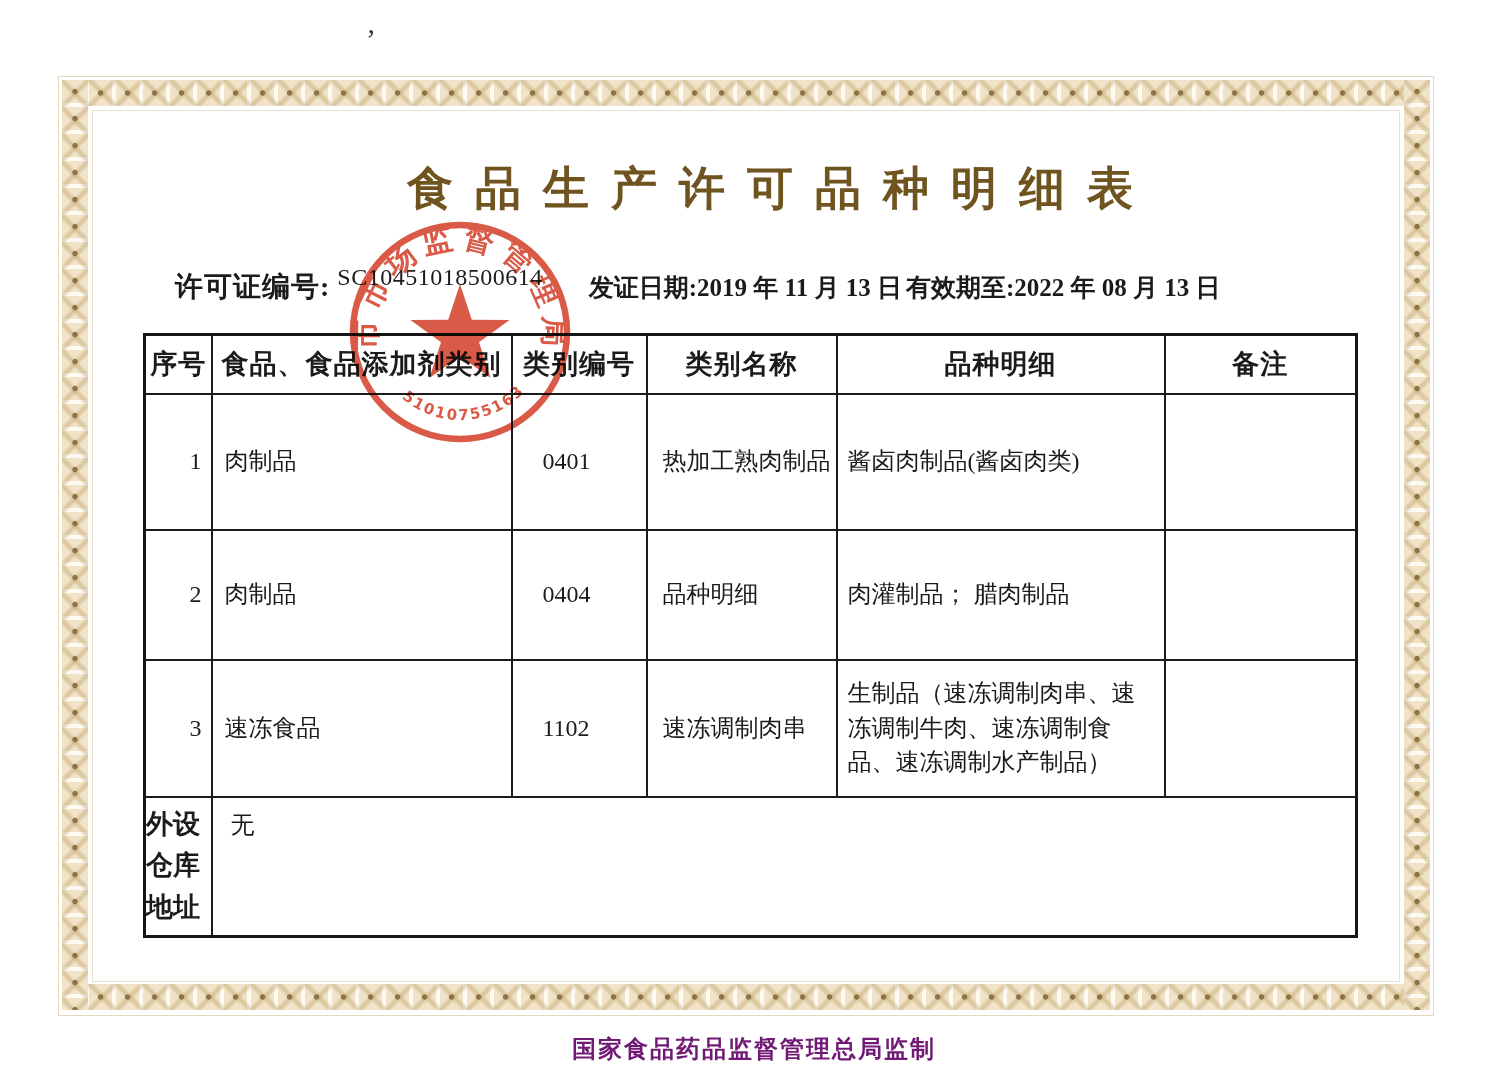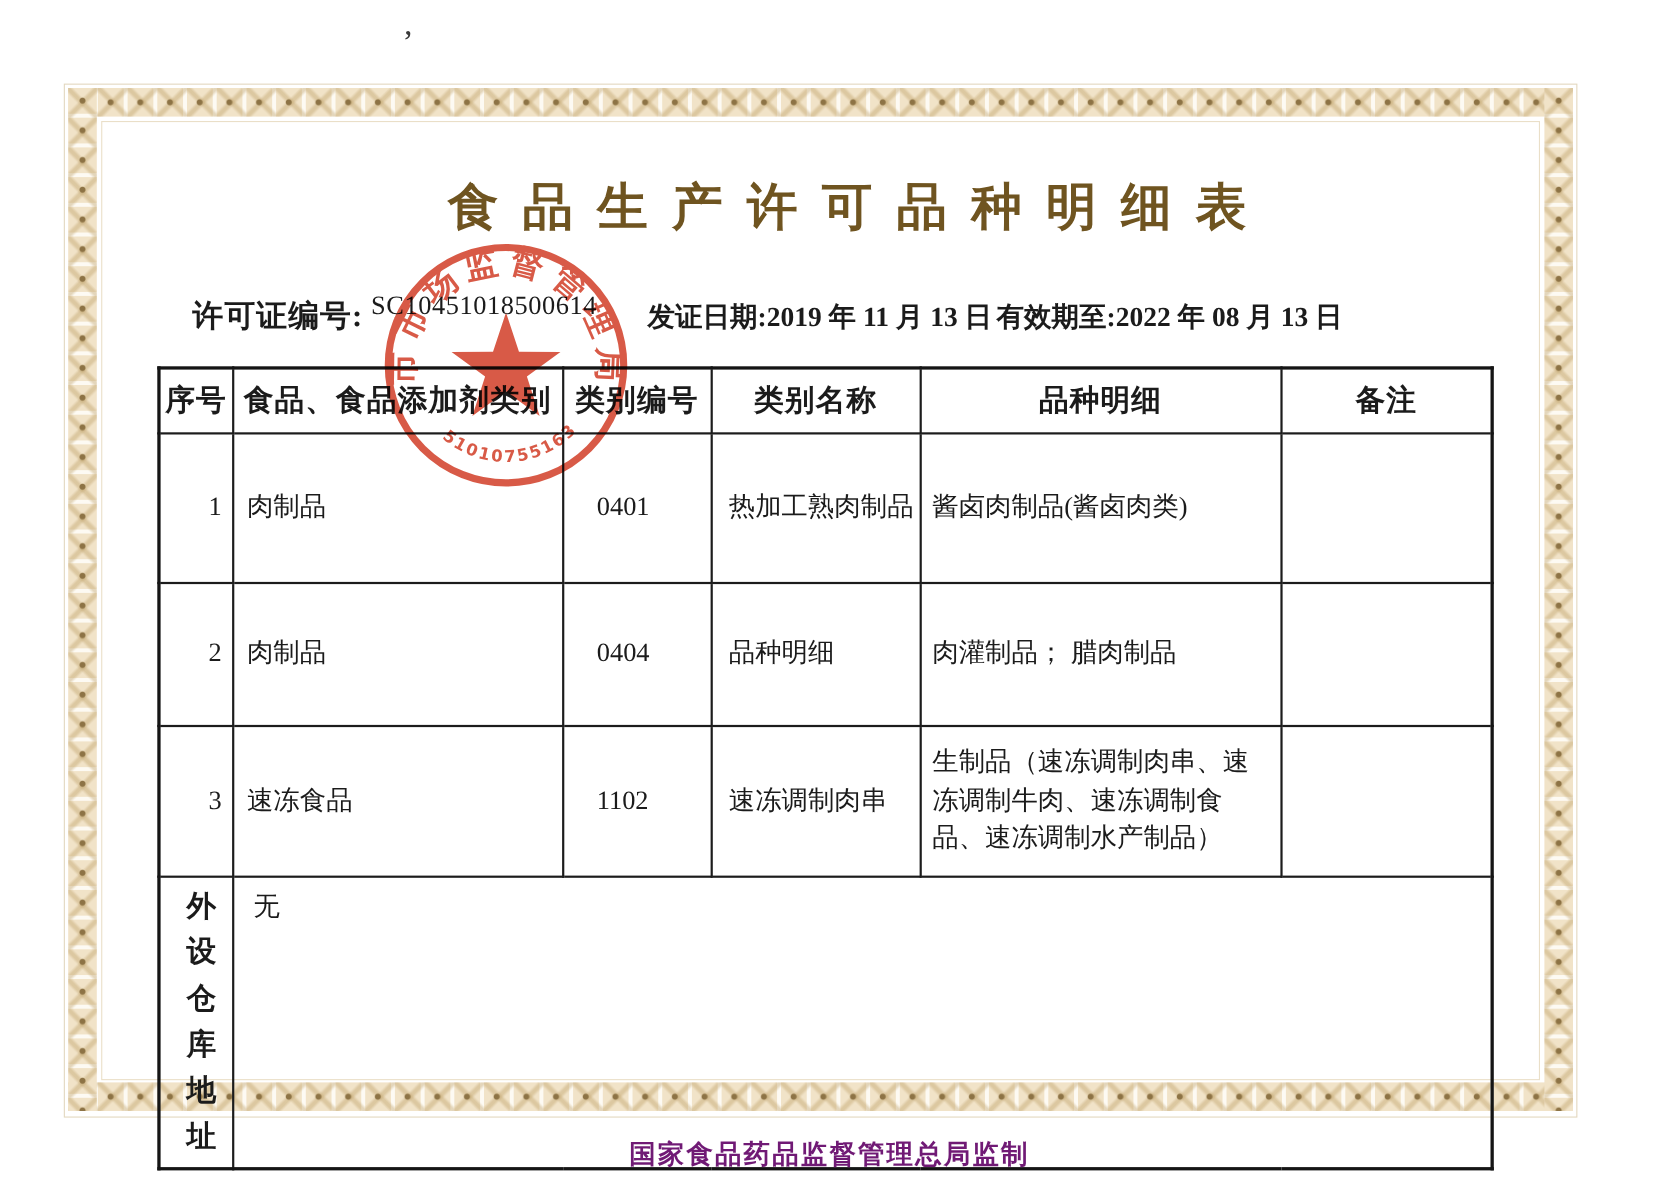--- a/index.html
+++ b/index.html
@@ -86,22 +86,22 @@
   .row-1 { height: 136px; }
   .row-2 { height: 130px; }
   .row-3 { height: 137px; }
   .row-warehouse { height: 120px; }
   td.cell-seq { text-align: right; padding-right: 9px; }
   td.cell-category { padding-left: 12px; }
   td.cell-code { padding-left: 30px; }
   td.cell-name { padding-left: 15px; }
   td.cell-detail { padding-left: 10px; padding-right: 6px; }
   td.cell-warehouse-label {
-    font-size: 27px; font-weight: bold; text-align: right;
-    line-height: 1.55; padding: 6px 14px; vertical-align: middle;
+    font-size: 27px; font-weight: bold; text-align: left;
+    line-height: 1.55; padding: 6px 0; vertical-align: middle;
   }
   td.cell-warehouse-value { vertical-align: top; padding: 10px 0 0 18px; }
 
   
   .doc-footer {
     position: absolute; left: 0; top: 1033px; width: 100%;
     text-align: center; font-size: 24px; font-weight: bold; letter-spacing: 2px; color: #701a75;
   }
 </style>
 </head>

